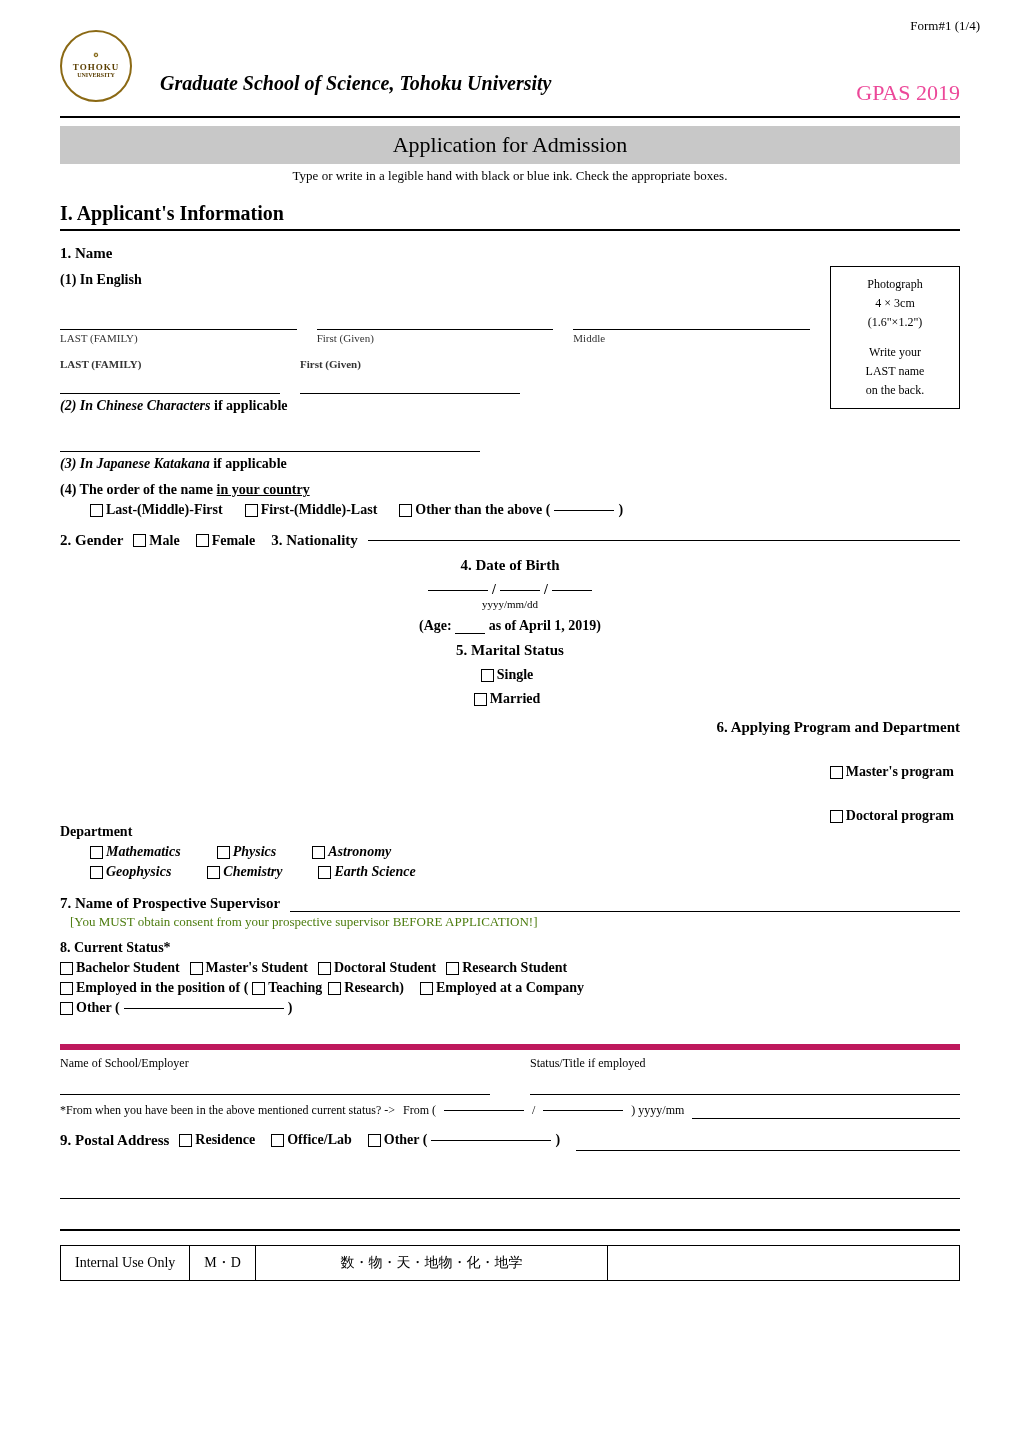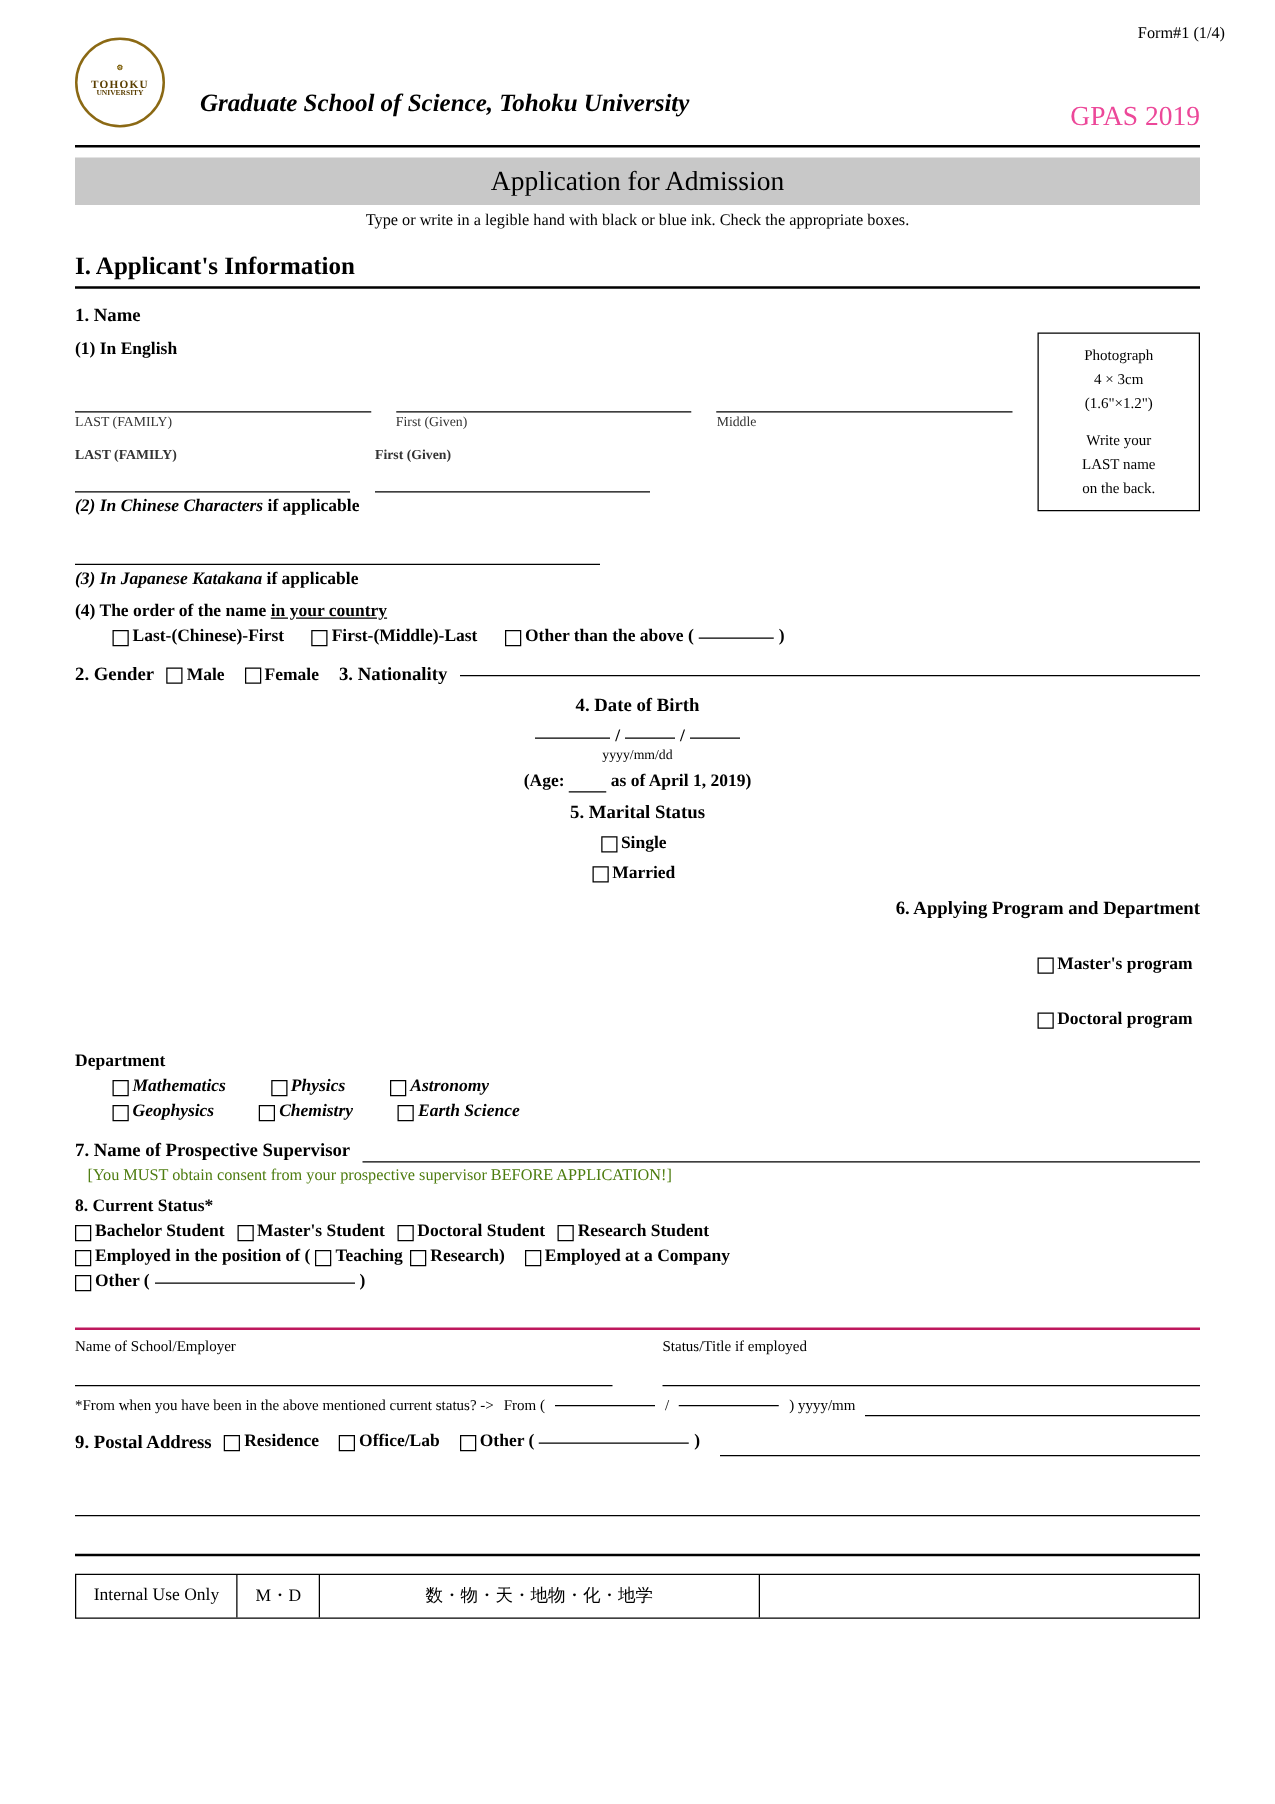--- a/index.html
+++ b/index.html
@@ -246,21 +246,21 @@
       display: flex;
       align-items: flex-end;
       margin-top: 8px;
       font-weight: bold;
       font-size: 14px;
       gap: 28px;
       flex-direction: column;
     }
 
     .dept-row {
-      margin-top: 18px;
+      margin-top: 0;
       font-weight: bold;
       font-size: 14px;
     }
     .dept-checkboxes {
       display: flex;
       flex-direction: column;
       margin-left: 30px;
       margin-top: 4px;
       gap: 4px;
       font-style: italic;
@@ -295,21 +295,21 @@
       margin-top: 4px;
       align-items: center;
       font-size: 14px;
       font-weight: bold;
     }
 
     .school-row {
       display: flex;
       gap: 40px;
       margin-top: 28px;
-      border-top: 2px solid #be185d;
+      border-top: 6px solid #be185d;
       padding-top: 6px;
     }
     .school-col {
       flex: 1;
       font-size: 12px;
     }
 
     .from-row {
       margin-top: 6px;
       font-size: 12px;
@@ -453,21 +453,21 @@
       <div style="margin-top:4px; font-size:14px; font-weight:bold;">
         <span class="italic-label">(3) In Japanese Katakana</span><span> if applicable</span>
       </div>
     </div>
 
     <div style="margin-top: 10px; font-size:14px; font-weight:bold;">
       <span>(4) The order of the name </span><span class="underline-text">in your country</span>
       <div class="name-order-row">
         <label class="checkbox-item">
           <span class="checkbox-square"></span>
-          <span>Last-(Chinese)-First</span>
+          <span>Last-(Middle)-First</span>
         </label>
         <label class="checkbox-item">
           <span class="checkbox-square"></span>
           <span>First-(Middle)-Last</span>
         </label>
         <label class="checkbox-item">
           <span class="checkbox-square"></span>
           <span>Other than the above (</span>
           <span style="display:inline-block; width:60px; border-bottom:1px solid #000; margin: 0 4px; vertical-align:bottom;"></span>
           <span>)</span>

